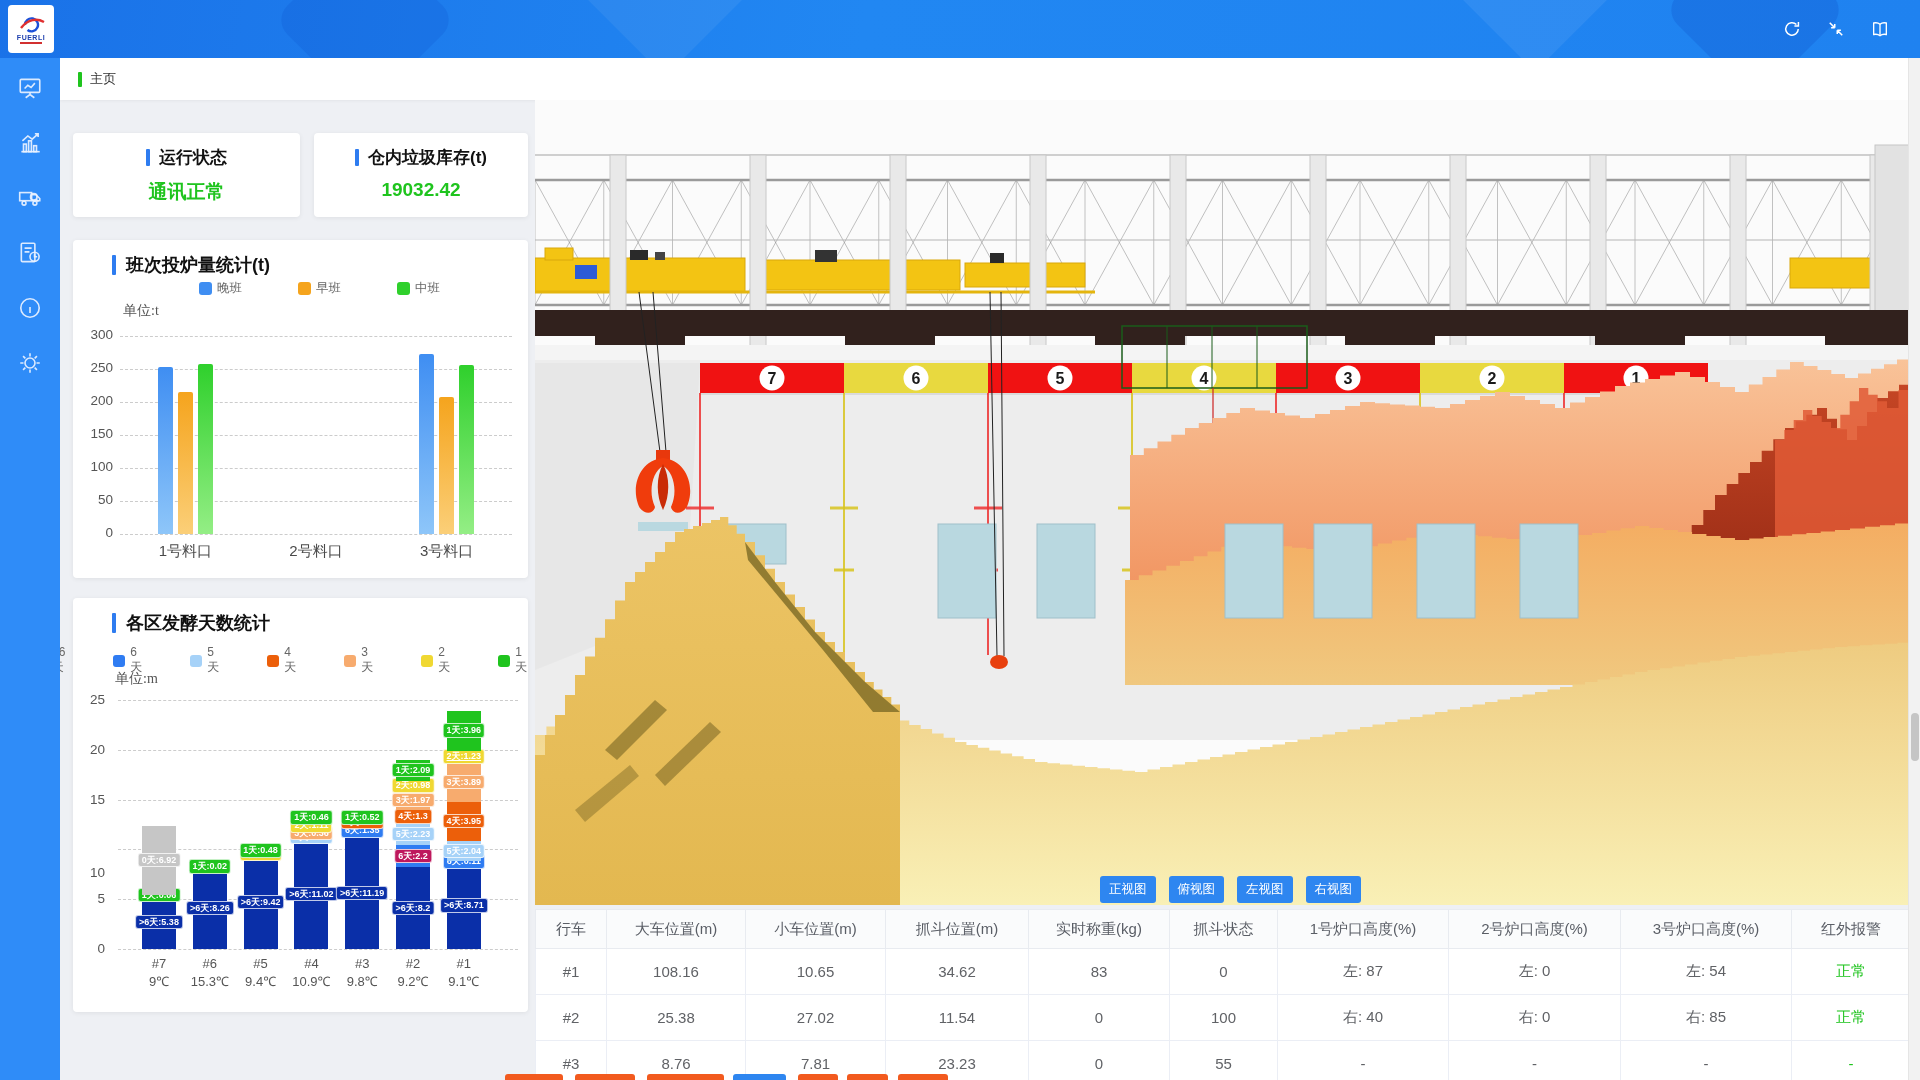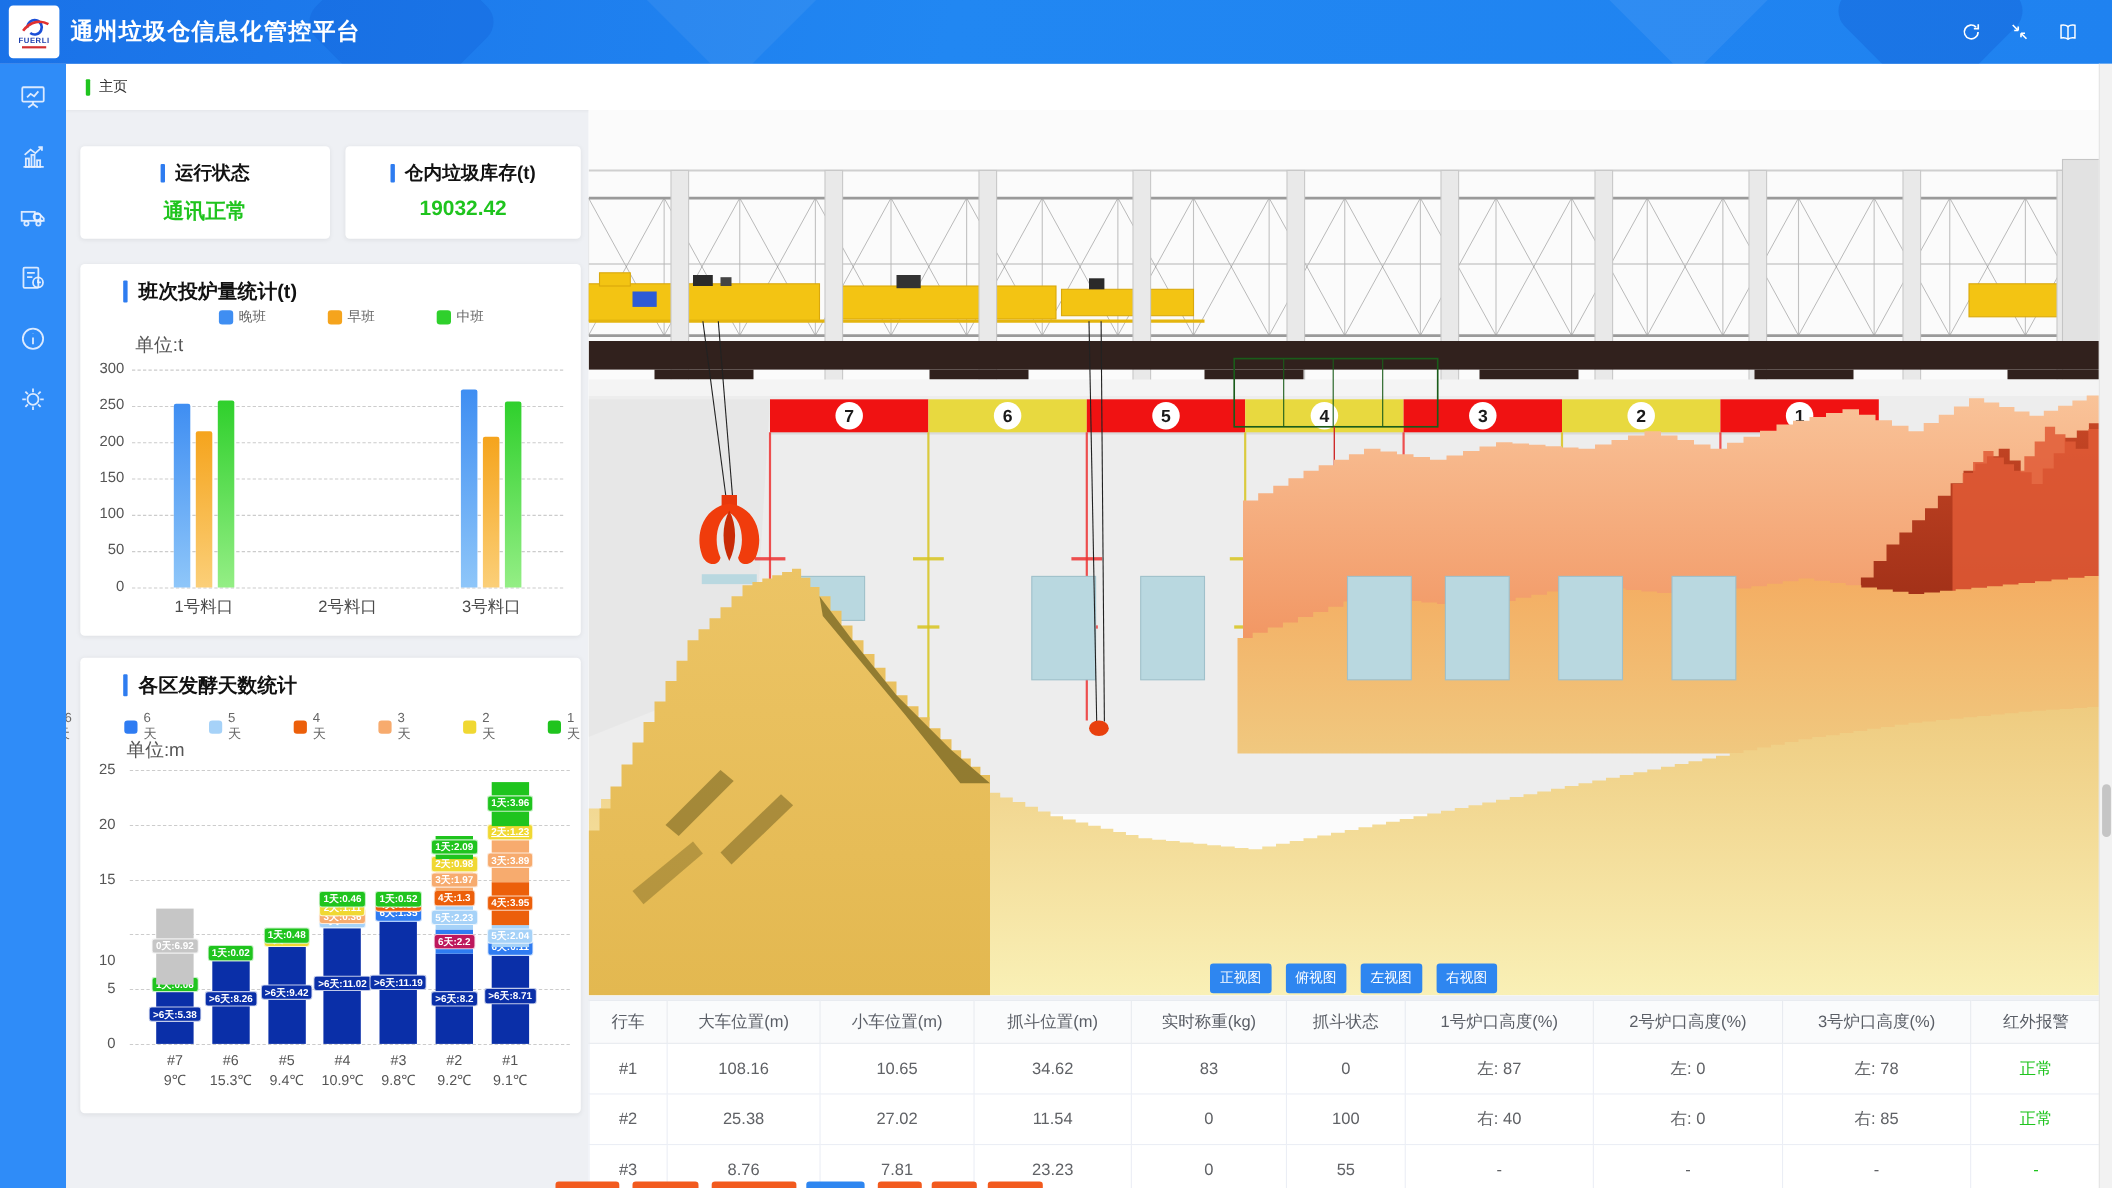--- a/index.html
+++ b/index.html
@@ -46,21 +46,21 @@
   .chart-title{position:absolute;left:39px;top:13px;display:flex;align-items:center;gap:10px;
                font-size:18px;font-weight:bold;color:#111;}
   .chart-title .tbar{height:20px;}
   .legend{position:absolute;left:0;right:0;display:flex;justify-content:center;align-items:center;}
   #c1-legend{top:40px;gap:18px;}
   #c2-legend{top:47px;gap:10px;}
   .lg-item{display:flex;align-items:center;gap:5px;font-size:12.5px;color:#666;margin-left:38px;}
   .lg-sq{width:13px;height:13px;border-radius:3px;flex:none;}
   #c2-legend .lg-sq{width:12px;height:12px;}
   #c2-legend .lg-item{font-size:12px;}
-  .unit-label{position:absolute;font-size:17px;color:#555;}
+  .unit-label{position:absolute;font-size:14px;color:#555;font-family:Liberation Serif, serif;}
   .plot{position:absolute;}
   .gline{position:absolute;left:0;right:0;border-top:1px dashed #ccc;height:0;}
   .ylab{position:absolute;width:34px;text-align:right;font-size:13.5px;color:#555;}
   .slot{position:absolute;bottom:0;display:flex;align-items:flex-end;justify-content:center;gap:5px;}
   .c1bar{width:15px;border-radius:2px 2px 0 0;}
   .catlab{position:absolute;text-align:center;font-size:15px;color:#4a4a4a;}
   .c2barwrap{position:absolute;bottom:0;width:34px;height:100%;}
   .c2seg{position:absolute;left:0;width:100%;}
   .seglab{position:absolute;left:50%;transform:translateX(-50%);white-space:nowrap;font-size:9px;
           font-weight:bold;color:#fff;padding:1px 3px;border-radius:3px;line-height:1.15;
@@ -96,21 +96,20 @@
   <div class="hdeco hd3"></div>
   <div class="hdeco hd4"></div>
   <div class="logo">
     <svg width="30" height="18" viewBox="0 0 30 18">
       <path d="M9 10 a6.5 6.5 0 1 1 2.5 5" stroke="#1b4fd8" stroke-width="2.4" fill="none"></path>
       <path d="M5 13 C12 4 21 3 28 7" stroke="#e03030" stroke-width="2.4" fill="none"></path>
     </svg>
     <span class="logo-text">FUERLI</span>
     <span class="logo-red"></span>
   </div>
-  <div class="app-title">通州垃圾仓信息化管控平台</div>
   <div class="hicons">
     <button class="hicon" title="">
       <svg viewBox="0 0 24 24" fill="none" stroke="currentColor" stroke-width="1.8">
         <path d="M19.5 12 a7.5 7.5 0 1 1 -2.2 -5.3"></path>
         <path d="M19.7 3.6 L19.7 8.4 L14.9 8.4" fill="none"></path>
       </svg>
     </button>
     <button class="hicon" title="">
       <svg viewBox="0 0 24 24" fill="none" stroke="currentColor" stroke-width="1.8">
         <path d="M4.5 4.5 L10.5 10.5 M10.5 10.5 h-4.4 M10.5 10.5 v-4.4"></path>
@@ -646,21 +645,21 @@
     <tbody>
       <tr>
         <td>#1</td>
         <td>108.16</td>
         <td>10.65</td>
         <td>34.62</td>
         <td>83</td>
         <td>0</td>
         <td>左: 87</td>
         <td>左: 0</td>
-        <td>左: 78</td>
+        <td>左: 54</td>
         <td class="green">正常</td>
       </tr>
       <tr>
         <td>#2</td>
         <td>25.38</td>
         <td>27.02</td>
         <td>11.54</td>
         <td>0</td>
         <td>100</td>
         <td>右: 40</td>

